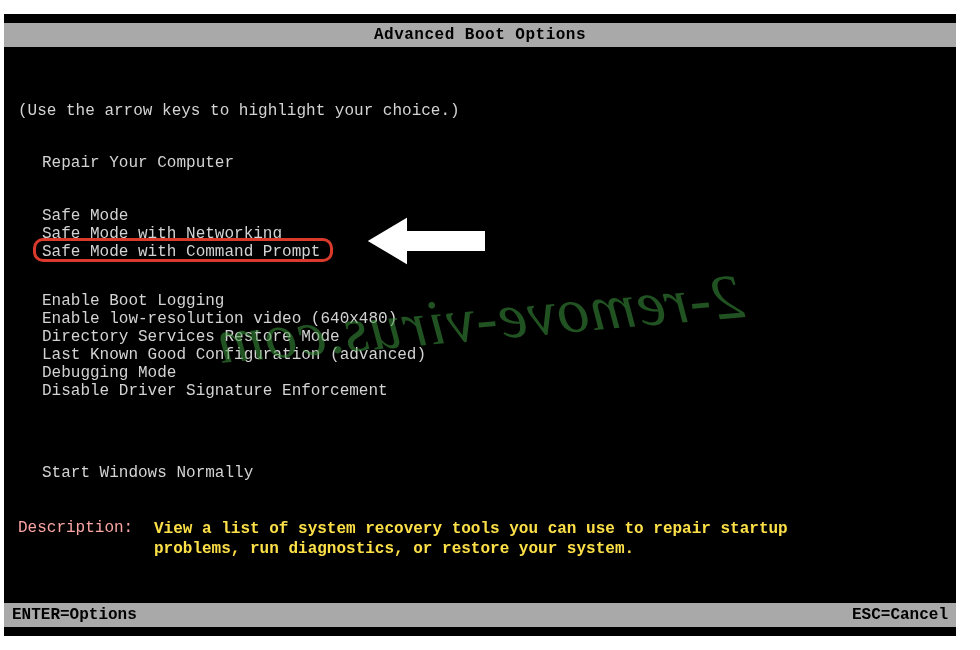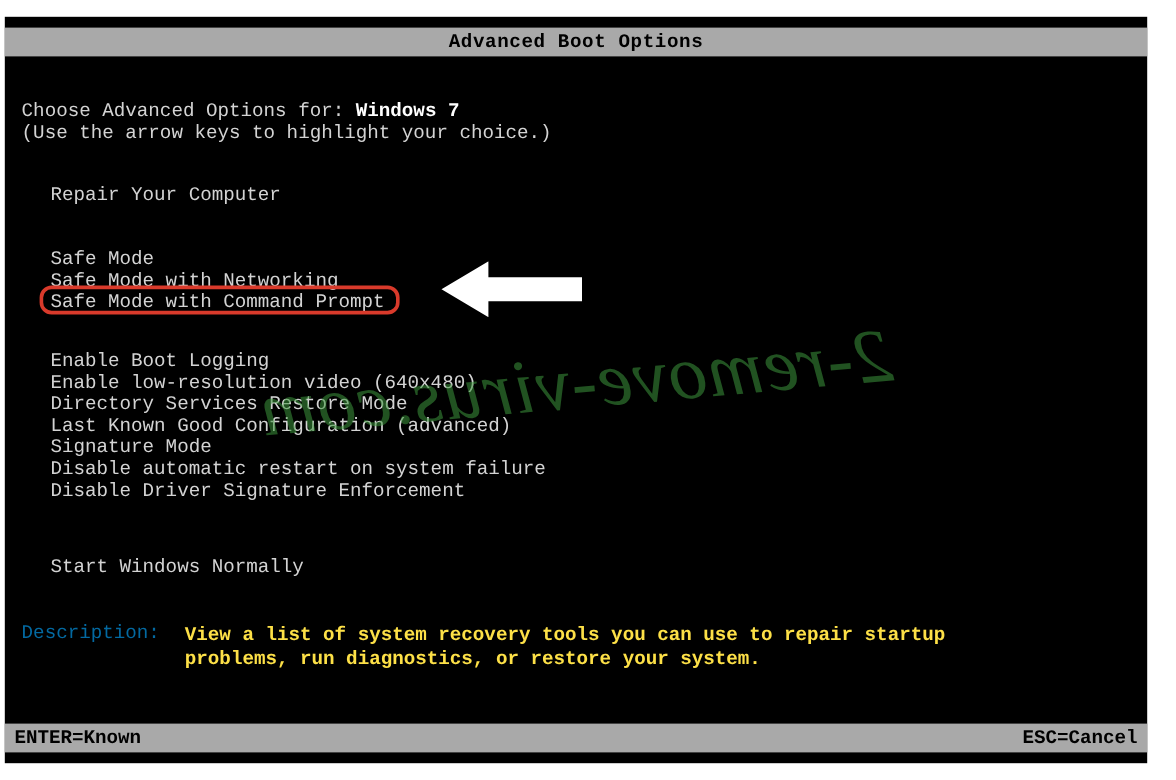--- a/index.html
+++ b/index.html
@@ -60,21 +60,21 @@
       pointer-events: none;
     }
     .arrow {
       position: absolute;
       pointer-events: none;
     }
     .desc-label {
       position: absolute;
       left: 14px;
       top: 505px;
-      color: #0369a1;
+      color: #fca5a5;
       font-size: 16px;
     }
     .desc-text {
       position: absolute;
       left: 150px;
       top: 505px;
       width: 650px;
       color: #fde047;
       font-size: 16px;
       line-height: 20px;
@@ -110,58 +110,54 @@
   </style>
 </head>
 <body>
 
 <div class="screen">
 
   <div class="titlebar">
     <span>Advanced Boot Options</span>
   </div>
 
-  <div class="body-text" style="top:70px;">
-    <span>Choose Advanced Options for: </span><span class="os-name">Windows 7</span>
-  </div>
   <div class="body-text" style="top:88px;">(Use the arrow keys to highlight your choice.)</div>
 
   <div class="menu" style="top:193px;">
     <div class="menu-item">Safe Mode</div>
     <div class="menu-item">Safe Mode with Networking</div>
     <div class="menu-item">Safe Mode with Command Prompt</div>
   </div>
 
   <div class="menu" style="top:140px;">
     <div class="menu-item">Repair Your Computer</div>
   </div>
 
   <div class="menu" style="top:278px;">
     <div class="menu-item">Enable Boot Logging</div>
     <div class="menu-item">Enable low-resolution video (640x480)</div>
     <div class="menu-item">Directory Services Restore Mode</div>
     <div class="menu-item">Last Known Good Configuration (advanced)</div>
-    <div class="menu-item">Signature Mode</div>
-    <div class="menu-item">Disable automatic restart on system failure</div>
+    <div class="menu-item">Debugging Mode</div>
     <div class="menu-item">Disable Driver Signature Enforcement</div>
   </div>
 
   <div class="menu" style="top:438px;margin-top:12px;">
     <div class="menu-item">Start Windows Normally</div>
   </div>
 
   <div class="watermark">2-remove-virus.com</div>
 
   <div class="highlight-box" style="left:29px; top:224px; width:300px; height:24px;"></div>
 
   <svg class="arrow" style="left:352px; top:192px;" width="140" height="70">
     <polygon points="10,35 52,10 52,24 130,24 130,46 52,46 52,60" fill="#ffffff" stroke="#000" stroke-width="2"></polygon>
   </svg>
 
   <div class="desc-label">Description:</div>
   <div class="desc-text">View a list of system recovery tools you can use to repair startup problems, run diagnostics, or restore your system.</div>
 
   <div class="footer">
-    <span class="footer-left">ENTER=Known</span>
+    <span class="footer-left">ENTER=Options</span>
     <span class="footer-right">ESC=Cancel</span>
   </div>
 
 </div>
 
 </body></html>

